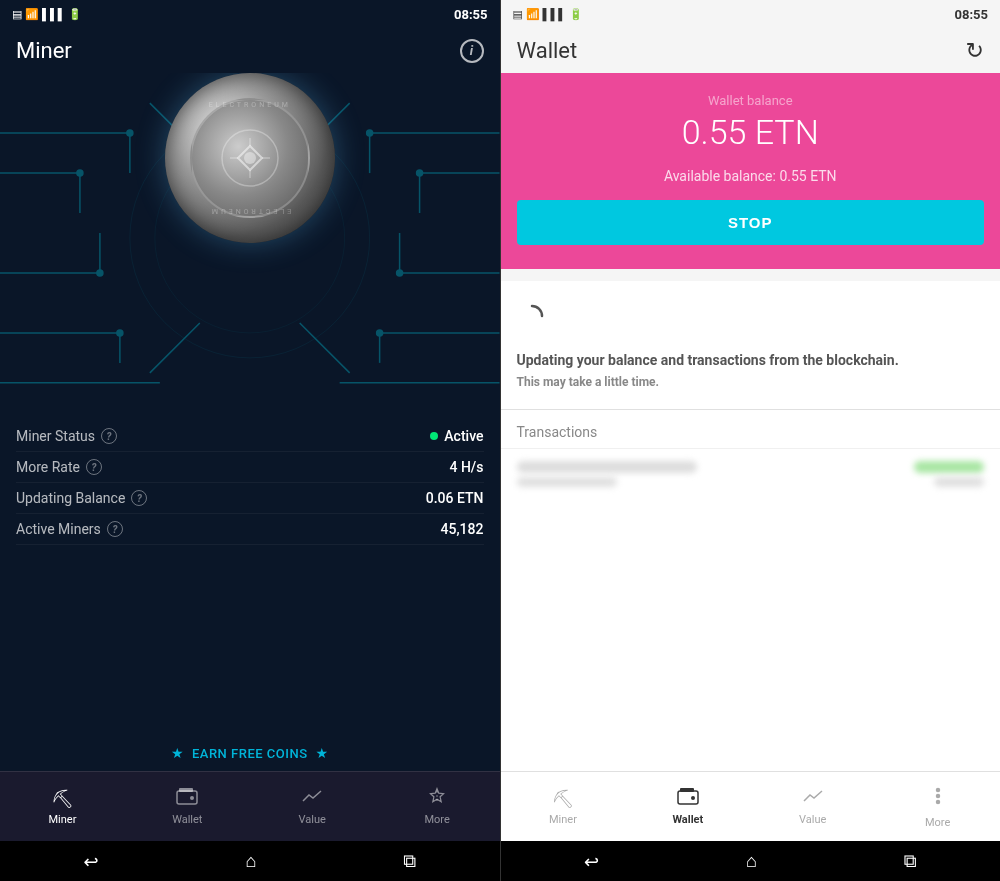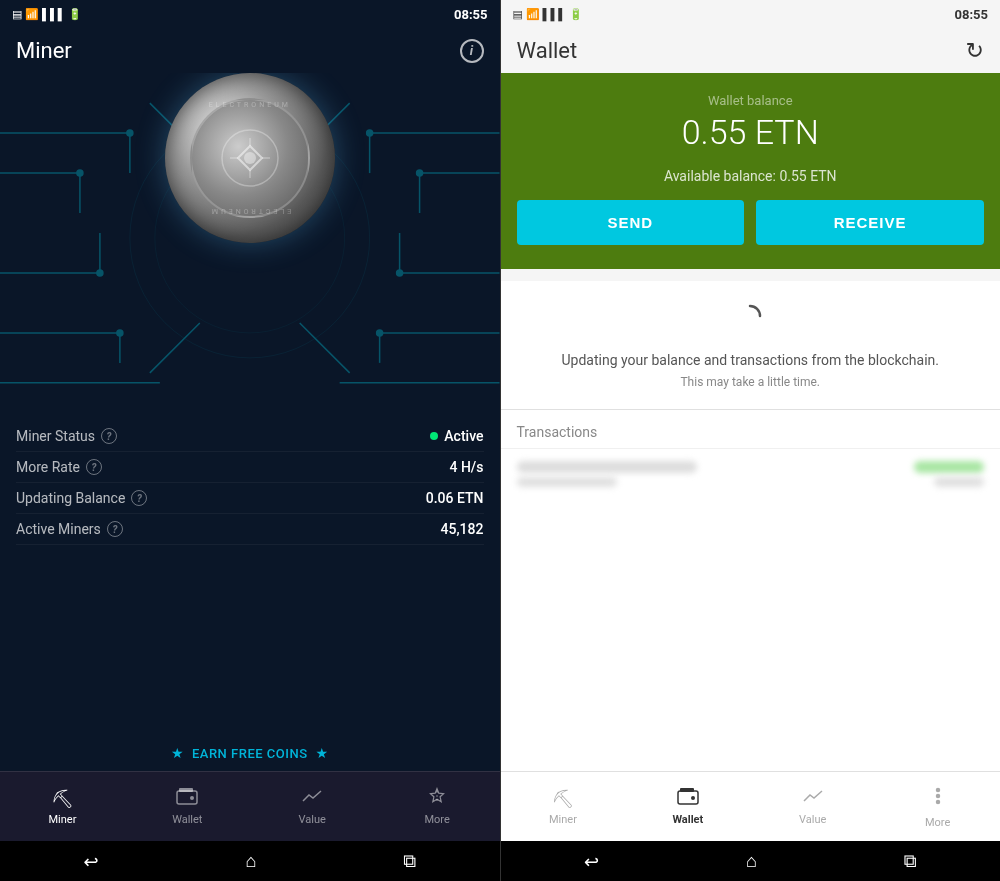--- a/index.html
+++ b/index.html
@@ -273,21 +273,21 @@
       font-size: 22px;
       font-weight: 400;
       color: #333;
     }
     .refresh-icon {
       font-size: 22px;
       color: #333;
     }
 
     .wallet-balance-section {
-      background: #4d7c0f;
+      background: #ec4899;
       padding: 20px 16px 24px;
       text-align: center;
     }
     .balance-label {
       color: rgba(255,255,255,0.5);
       font-size: 13px;
       margin-bottom: 4px;
     }
     .balance-amount {
       color: white;
@@ -315,22 +315,23 @@
       cursor: pointer;
       background: #00c8e0;
       color: white;
     }
 
     
     .updating-section {
       background: white;
       margin: 12px 0 0;
       padding: 20px 16px;
-      text-align: center;
+      text-align: left;
       border-bottom: 1px solid #e0e0e0;
+      font-weight: bold;
     }
     .loading-icon {
       font-size: 28px;
       color: #444;
       margin-bottom: 12px;
     }
     .updating-text {
       color: #555;
       font-size: 14px;
       line-height: 1.5;
@@ -618,22 +619,21 @@
   <div class="wallet-header">
     <span class="wallet-title">Wallet</span>
     <span class="refresh-icon">↻</span>
   </div>
 
   <div class="wallet-balance-section">
     <div class="balance-label">Wallet balance</div>
     <div class="balance-amount">0.55 ETN</div>
     <div class="available-balance">Available balance: 0.55 ETN</div>
     <div class="balance-buttons">
-      <button class="balance-btn">SEND</button>
-      <button class="balance-btn">RECEIVE</button>
+      <button class="balance-btn">STOP</button>
     </div>
   </div>
 
   <div class="updating-section">
     <div class="loading-icon">
       <svg width="30" height="30" viewBox="0 0 30 30">
         <path d="M 15 5 A 10 10 0 0 1 25 15" stroke="#555" stroke-width="2.5" fill="none" stroke-linecap="round"></path>
       </svg>
     </div>
     <div class="updating-text">Updating your balance and transactions from the blockchain.</div>

